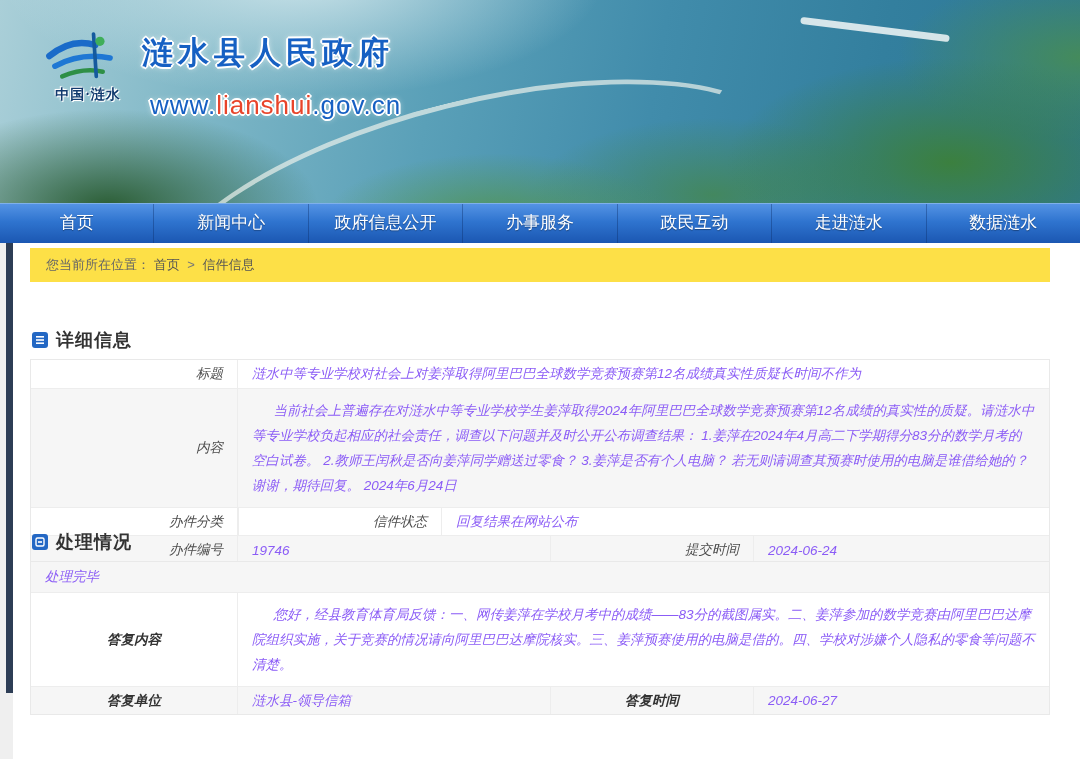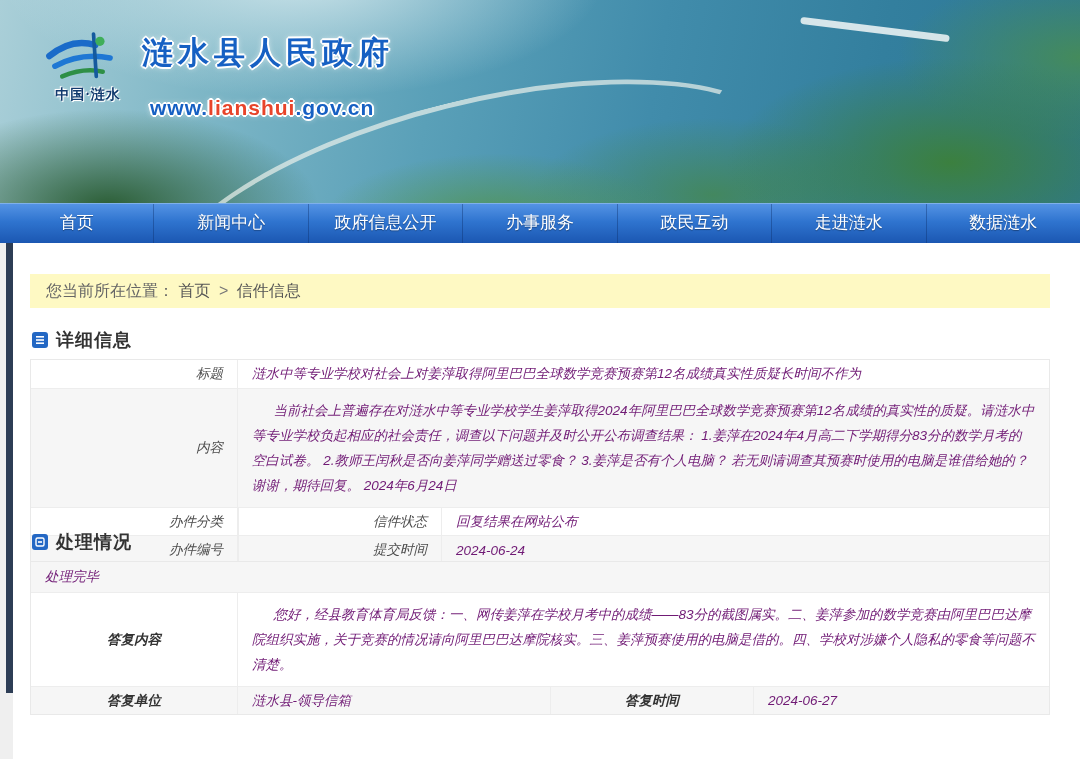--- a/index.html
+++ b/index.html
@@ -42,59 +42,59 @@
     text-shadow:
       -2px 0 #fff,2px 0 #fff,0 -2px #fff,0 2px #fff,
       -1px -1px #fff,1px -1px #fff,-1px 1px #fff,1px 1px #fff,
       0 0 6px rgba(255,255,255,.9);
   }
   .site-title{
     position:absolute;left:142px;top:32px;
     font-size:31px;font-weight:bold;color:#1660c3;letter-spacing:5px;
   }
   .site-url{
-    position:absolute;left:150px;top:96px;
-    font-size:21px;font-weight:bold;color:#1660c3;letter-spacing:1px;
+    position:absolute;left:150px;top:90px;
+    font-size:26px;font-weight:normal;color:#1660c3;letter-spacing:1px;
   }
   .site-url .url-domain{color:#e8442a;}
   
   .navbar{
     position:absolute;top:203px;left:0;width:1080px;height:40px;display:flex;
     background:linear-gradient(#5493e4 0%,#2f74cf 45%,#1b57b2 100%);
     border-top:1px solid #7fb0ea;box-sizing:border-box;
   }
   .nav-item{
     flex:1;text-align:center;line-height:38px;color:#ffffff;font-size:17px;
     border-right:1px solid rgba(12,48,108,.4);cursor:pointer;
     text-shadow:0 1px 1px rgba(0,0,0,.35);
   }
   .nav-item:last-child{border-right:none;}
   
   .scroll-track{position:absolute;left:0;top:243px;width:13px;height:516px;background:#efefef;}
   .scroll-thumb{position:absolute;left:6px;top:0;width:7px;height:450px;background:#2d3d55;}
   
   .breadcrumb{
-    position:absolute;left:30px;top:274px;width:1020px;height:34px;
-    background:#fef9c3;font-size:16px;color:#666;line-height:34px;box-sizing:border-box;
+    position:absolute;left:30px;top:248px;width:1020px;height:34px;
+    background:#fde047;font-size:13px;color:#666;line-height:34px;box-sizing:border-box;
     padding-left:16px;
   }
   .breadcrumb a{color:#555;text-decoration:none;cursor:pointer;}
   .crumb-sep{margin:0 4px;color:#777;}
   
   .section{position:absolute;left:30px;width:1020px;}
   .section-detail{top:326px;}
   .section-process{top:528px;}
   .section-header{height:28px;display:flex;align-items:center;}
   .section-icon{width:16px;height:16px;margin:0 8px 0 2px;display:inline-block;}
   .section-title{font-size:18px;font-weight:bold;color:#333;letter-spacing:1px;}
   .tbl{border:1px solid #e9e9e9;border-collapse:collapse;width:1020px;box-sizing:border-box;margin-top:5px;font-style:italic;}
   .row{display:flex;border-bottom:1px solid #ededed;box-sizing:border-box;}
   .row:last-child{border-bottom:none;}
   .row.gray{background:#f6f6f6;}
-  .cell{display:flex;align-items:center;box-sizing:border-box;font-size:13.5px;color:#701a75;}
+  .cell{display:flex;align-items:center;box-sizing:border-box;font-size:13.5px;color:#8b5cf6;}
   .cl{width:207px;justify-content:flex-end;padding-right:14px;border-right:1px solid #ededed;color:#4d4d4d;}
   .cl2{width:204px;justify-content:flex-end;padding-right:14px;border-right:1px solid #ededed;border-left:1px solid #ededed;color:#4d4d4d;}
   .cv{flex:1;padding-left:14px;padding-right:14px;}
   .cv-mid{width:312px;padding-left:14px;box-sizing:border-box;}
   .h28{min-height:28px;}
   .h27{min-height:27px;}
   .h30{min-height:30px;}
   .para{display:block;line-height:25px;padding:9px 14px;text-indent:1.6em;align-items:flex-start;}
   .blabel{font-weight:bold;justify-content:center;padding-right:0;color:#333;}
   .center-label{justify-content:center;padding-right:0;}
@@ -167,20 +167,21 @@
       <div class="cell cl">内容</div>
       <div class="cell cv para">当前社会上普遍存在对涟水中等专业学校学生姜萍取得2024年阿里巴巴全球数学竞赛预赛第12名成绩的真实性的质疑。请涟水中等专业学校负起相应的社会责任，调查以下问题并及时公开公布调查结果： 1.姜萍在2024年4月高二下学期得分83分的数学月考的空白试卷。 2.教师王闰秋是否向姜萍同学赠送过零食？ 3.姜萍是否有个人电脑？ 若无则请调查其预赛时使用的电脑是谁借给她的？ 谢谢，期待回复。 2024年6月24日</div>
     </div>
     <div class="row">
       <div class="cell cl h27">办件分类</div>
       <div class="cell cl2 h27">信件状态</div>
       <div class="cell cv h27">回复结果在网站公布</div>
     </div>
     <div class="row gray">
       <div class="cell cl h28">办件编号</div>
+      <div class="cell cv-mid h28 cell">19746</div>
       <div class="cell cl2 h28">提交时间</div>
       <div class="cell cv h28">2024-06-24</div>
     </div>
   </div>
 </div>
 
 <div class="section section-process">
   <div class="section-header">
     <span class="section-icon">
       <svg width="16" height="16" viewBox="0 0 16 16">

